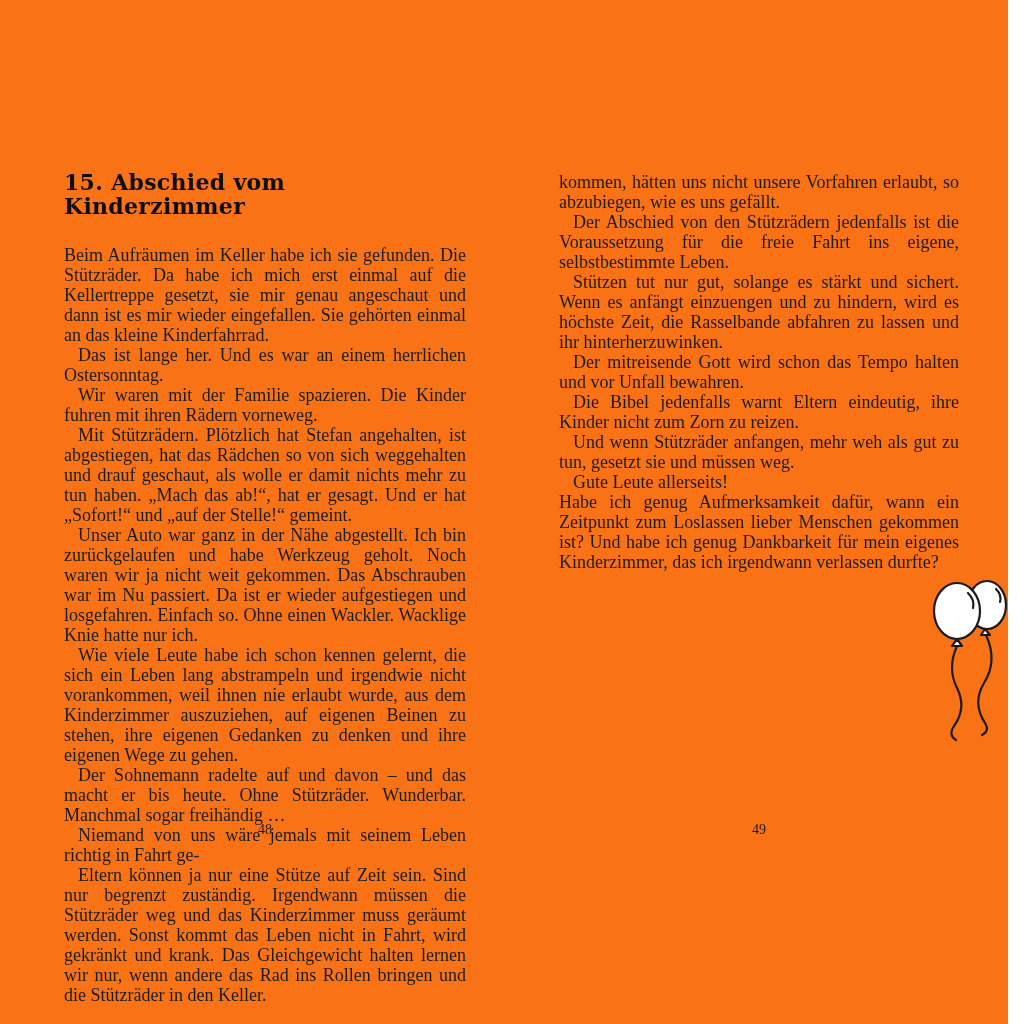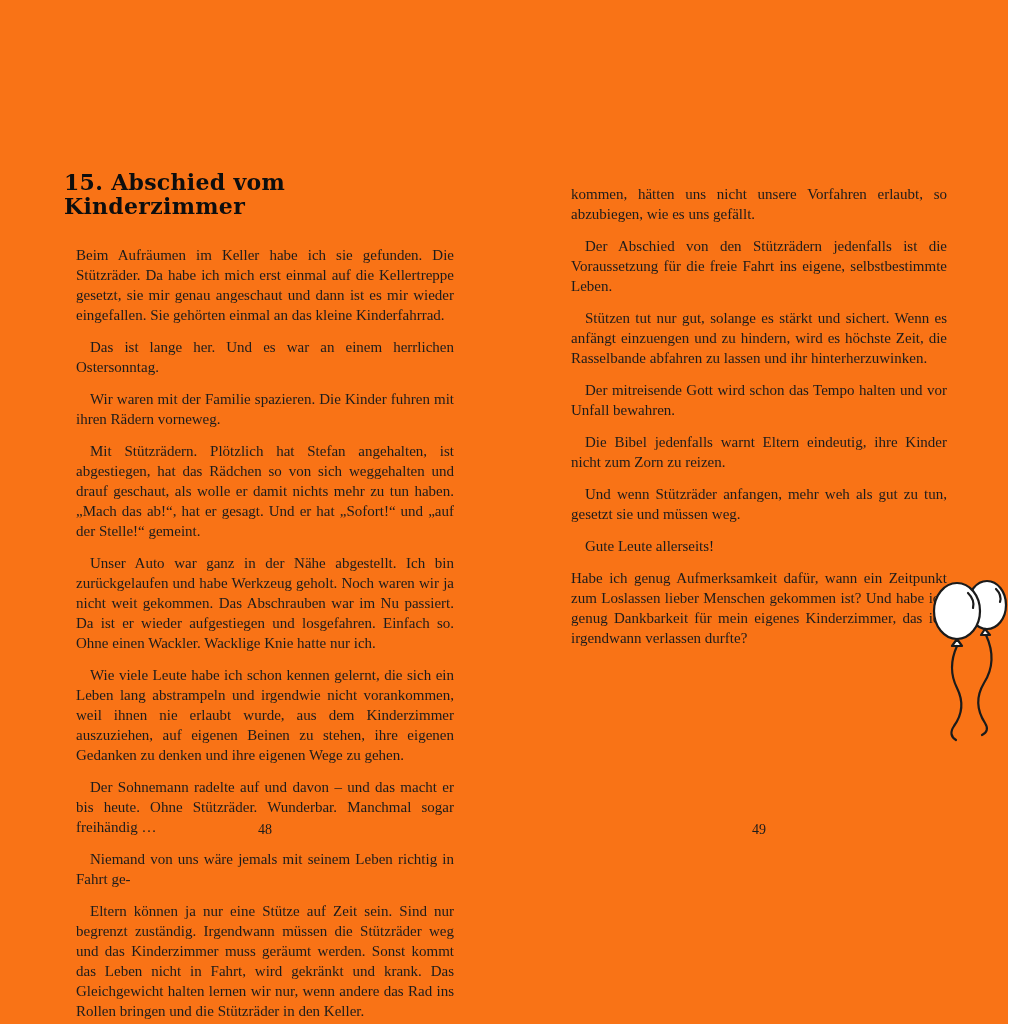--- a/index.html
+++ b/index.html
@@ -34,22 +34,22 @@
   .chapter-heading {
     font-family: "DejaVu Serif", serif;
     font-weight: 700;
     font-size: 22px;
     letter-spacing: 0.3px;
     color: #0e0e0e;
     margin: 0 0 27px 0;
     line-height: 1.1;
   }
   p.body {
-    margin: 12px;
-    font-size: 15px;
+    margin: 0;
+    font-size: 18px;
     line-height: 20px;
     text-align: justify;
   }
   p.indent {
     text-indent: 14px;
   }
   p.question-heading {
     margin: 20px 0 0 0;
     font-size: 15px;
     line-height: 20px;

